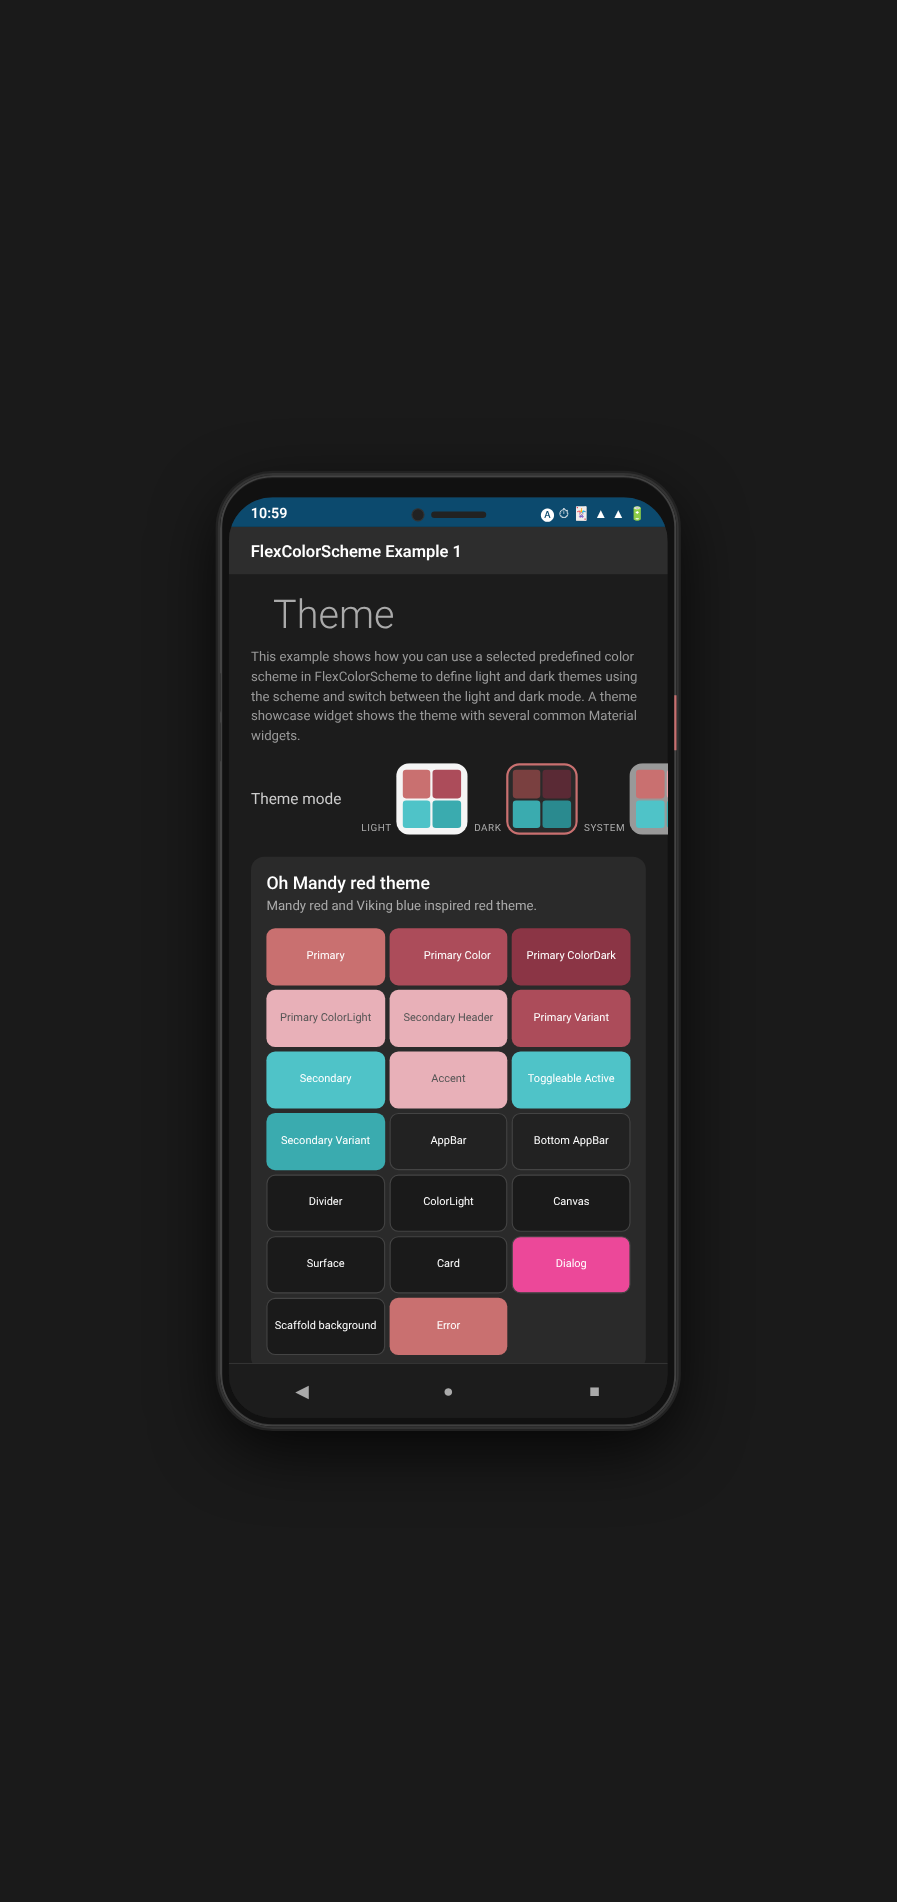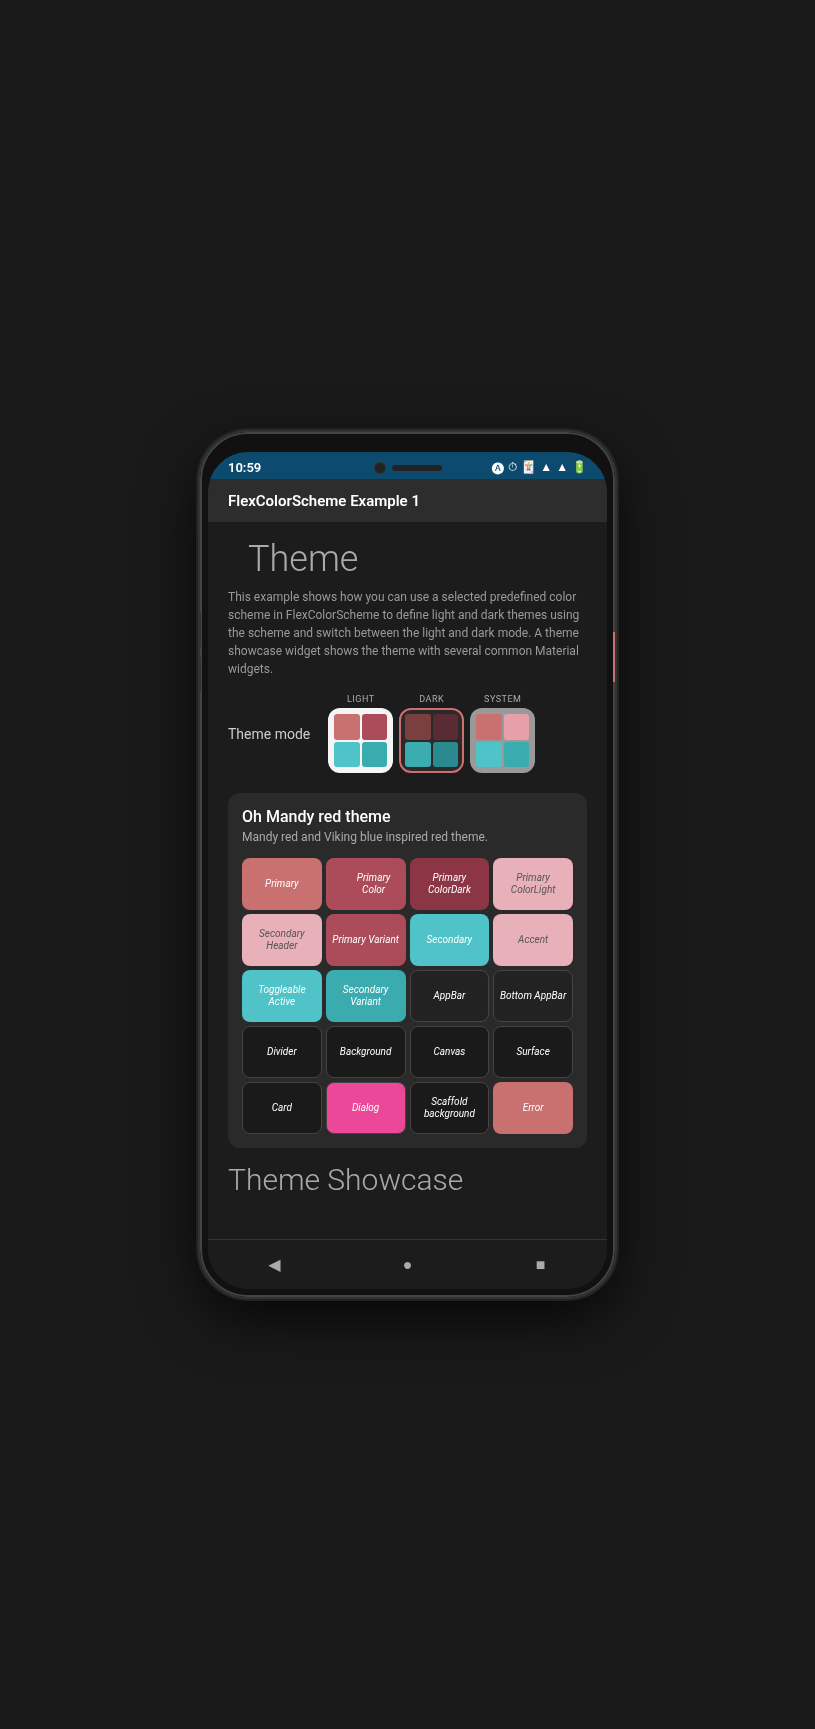--- a/index.html
+++ b/index.html
@@ -163,22 +163,21 @@
       font-size: 14px;
       flex-shrink: 0;
     }
     .theme-options {
       display: flex;
       gap: 6px;
       margin-left: 10px;
     }
     .theme-option {
       display: flex;
-      flex-direction: column;
-      align-items: center;
+      align-items: flex-end;
       gap: 4px;
     }
     .theme-option-label {
       color: #aaa;
       font-size: 9px;
       letter-spacing: 0.5px;
     }
     .theme-grid {
       width: 65px;
       height: 65px;
@@ -212,23 +211,22 @@
       margin-bottom: 4px;
     }
     .scheme-desc {
       color: #aaa;
       font-size: 12px;
       margin-bottom: 14px;
     }
     
     .color-grid {
       display: grid;
-      grid-template-columns: repeat(4, 1fr);
+      grid-template-columns: repeat(3, 1fr);
       gap: 4px;
-      font-style: italic;
     }
     .color-cell {
       border-radius: 8px;
       padding: 10px 4px;
       text-align: center;
       font-size: 10px;
       color: white;
       min-height: 52px;
       display: flex;
       align-items: center;
@@ -365,21 +363,21 @@
           <div class="color-cell" style="background:#ac4c5a;">Primary Variant</div>
           <div class="color-cell" style="background:#4fc3c8;">Secondary</div>
           <div class="color-cell" style="background:#e8b0b8; color:#555;">Accent</div>
 
           <div class="color-cell" style="background:#4fc3c8;">Toggleable Active</div>
           <div class="color-cell" style="background:#3aabaf;">Secondary Variant</div>
           <div class="color-cell" style="background:#222; border:1px solid #444;">AppBar</div>
           <div class="color-cell" style="background:#222; border:1px solid #444;">Bottom AppBar</div>
 
           <div class="color-cell" style="background:#1a1a1a; border:1px solid #444;">Divider</div>
-          <div class="color-cell" style="background:#1a1a1a; border:1px solid #444;">Background</div>
+          <div class="color-cell" style="background:#1a1a1a; border:1px solid #444;">ColorLight</div>
           <div class="color-cell" style="background:#1a1a1a; border:1px solid #444;">Canvas</div>
           <div class="color-cell" style="background:#1a1a1a; border:1px solid #444;">Surface</div>
 
           <div class="color-cell" style="background:#1a1a1a; border:1px solid #444;">Card</div>
           <div class="color-cell" style="background:#ec4899; border:1px solid #444;">Dialog</div>
           <div class="color-cell" style="background:#1a1a1a; border:1px solid #444;">Scaffold background</div>
           <div class="color-cell" style="background:#c97070;">Error</div>
         </div>
       </div>
 

